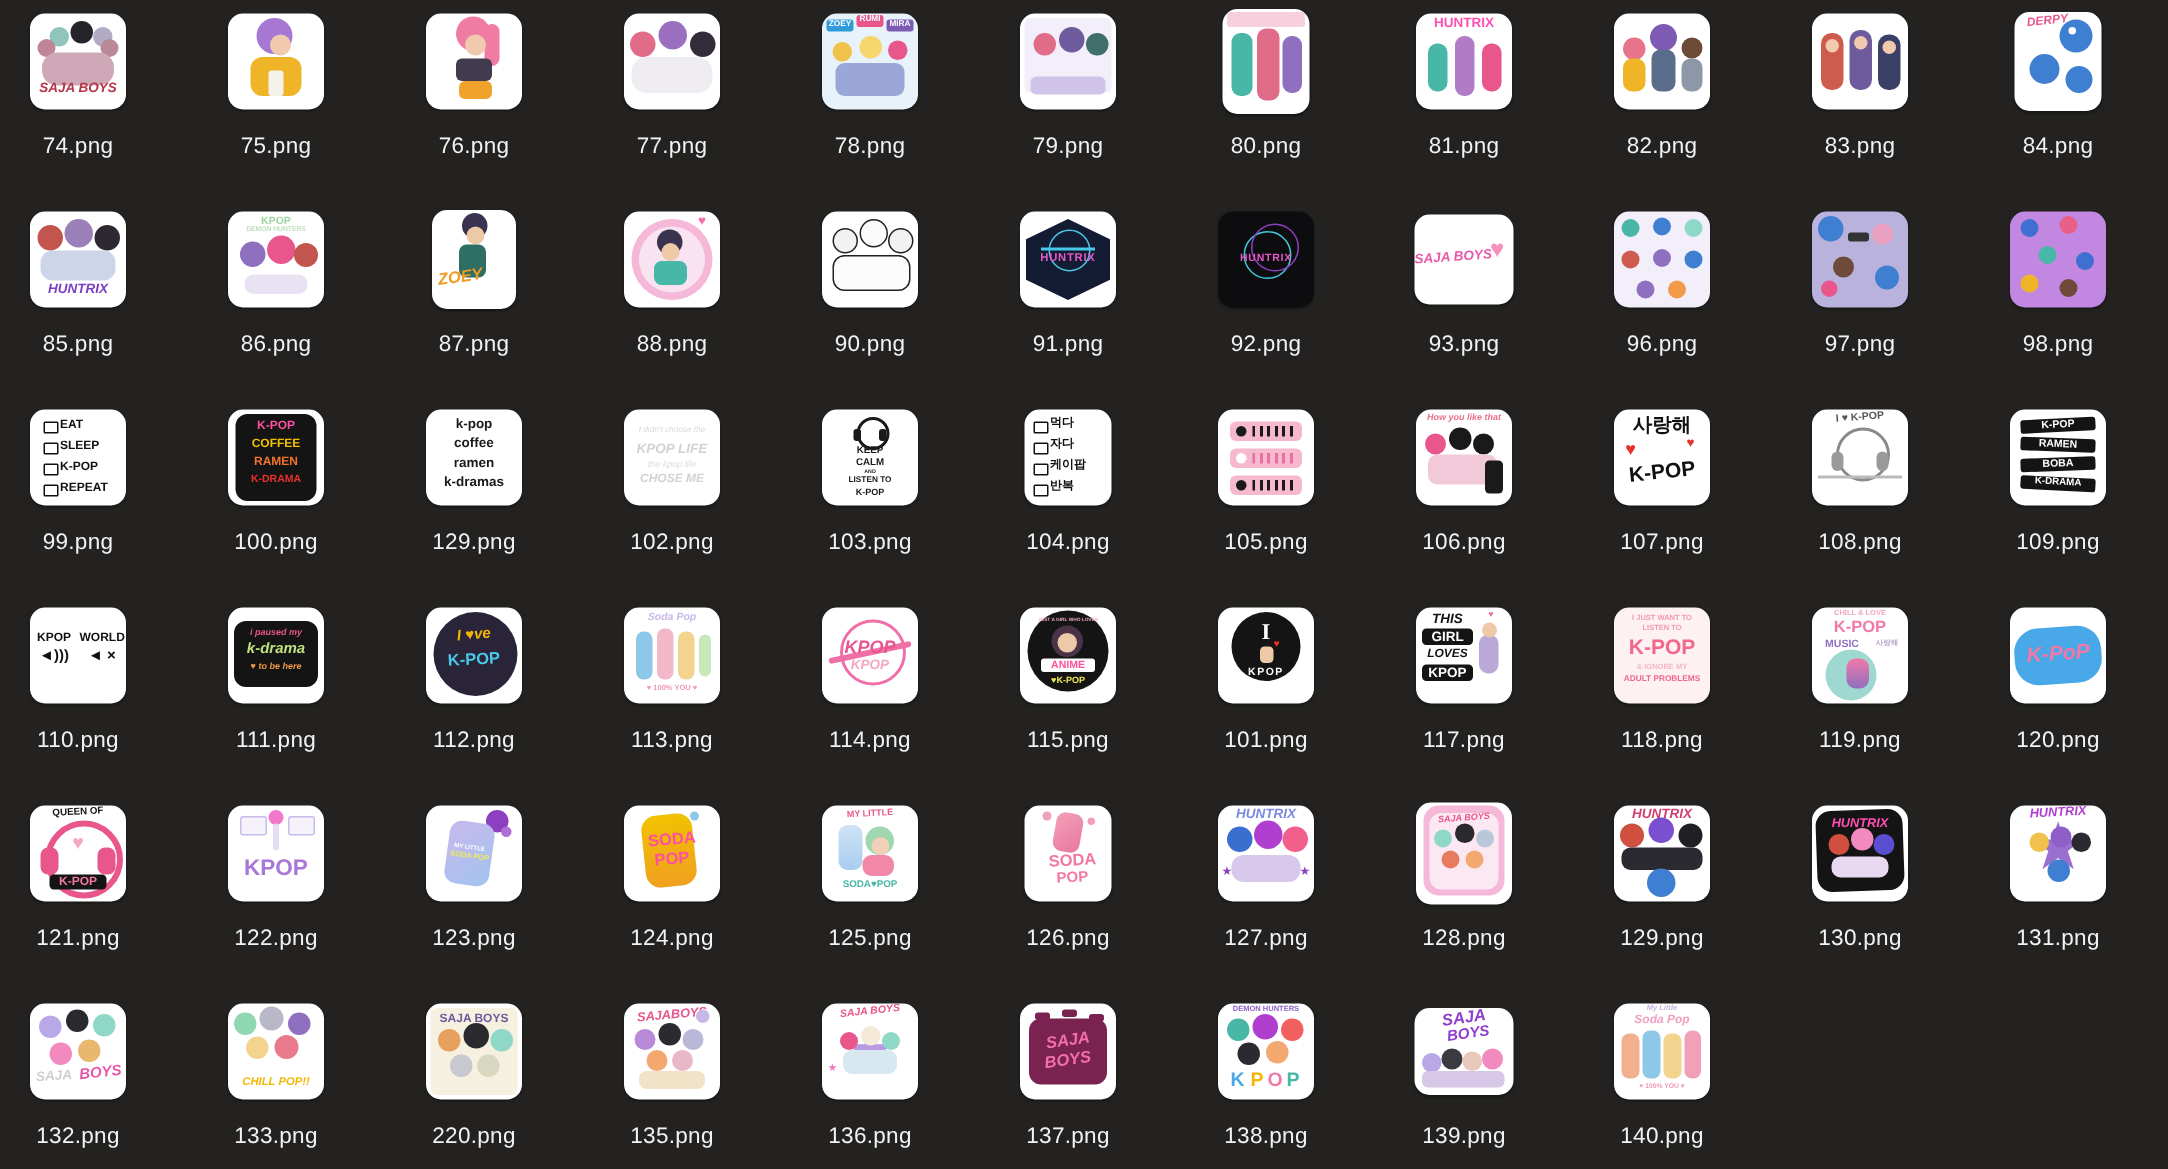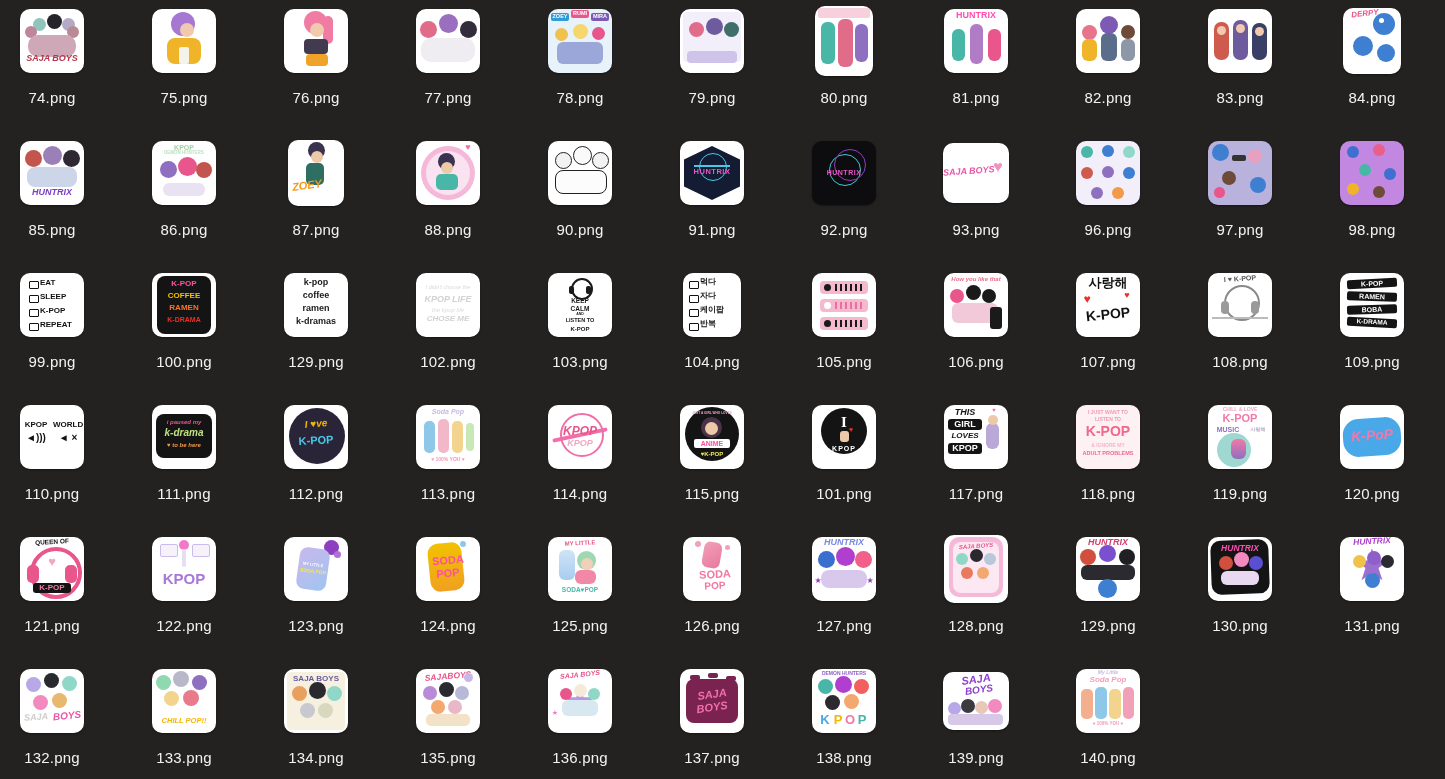--- a/index.html
+++ b/index.html
@@ -736,21 +736,21 @@
         <div class="thumb" style="width: 64px; height: 64px;">
           <div style="left: 3px; top: 3px; width: 58px; height: 58px; background: rgb(246, 240, 224); border-radius: 4px;"></div>
           <div style="left: 0px; top: 6px; width: 64px; text-align: center; font-size: 8px; font-weight: 800; color: rgb(110, 91, 158); white-space: nowrap; font-family: &quot;Liberation Sans&quot;, &quot;DejaVu Sans&quot;, sans-serif;">SAJA BOYS</div>
           <div style="left: 8px; top: 17px; width: 15px; height: 15px; border-radius: 50%; background: rgb(232, 160, 95);"></div>
           <div style="left: 25px; top: 13px; width: 17px; height: 17px; border-radius: 50%; background: rgb(42, 42, 46);"></div>
           <div style="left: 43px; top: 17px; width: 15px; height: 15px; border-radius: 50%; background: rgb(143, 216, 200);"></div>
           <div style="left: 16px; top: 34px; width: 15px; height: 15px; border-radius: 50%; background: rgb(200, 200, 208);"></div>
           <div style="left: 34px; top: 34px; width: 15px; height: 15px; border-radius: 50%; background: rgb(216, 216, 192);"></div>
         </div>
       </div>
-      <div class="caption">134.png</div>
+      <div class="caption">220.png</div>
     </div>
     <div class="cell">
       <div class="thumb-box">
         <div class="thumb" style="width: 64px; height: 64px;">
           <div style="left: 0px; top: 3px; width: 64px; text-align: center; font-size: 8.5px; font-weight: 800; color: rgb(232, 86, 140); white-space: nowrap; font-family: &quot;Liberation Sans&quot;, &quot;DejaVu Sans&quot;, sans-serif; font-style: italic; transform: rotate(-5deg);">SAJABOYS</div>
           <div style="left: 48px; top: 4px; width: 9px; height: 9px; border-radius: 50%; background: rgb(200, 184, 232);"></div>
           <div style="left: 7px; top: 17px; width: 14px; height: 14px; border-radius: 50%; background: rgb(184, 138, 216);"></div>
           <div style="left: 23px; top: 13px; width: 15px; height: 15px; border-radius: 50%; background: rgb(42, 42, 48);"></div>
           <div style="left: 39px; top: 17px; width: 14px; height: 14px; border-radius: 50%; background: rgb(184, 184, 216);"></div>
           <div style="left: 15px; top: 31px; width: 14px; height: 14px; border-radius: 50%; background: rgb(242, 168, 111);"></div>

